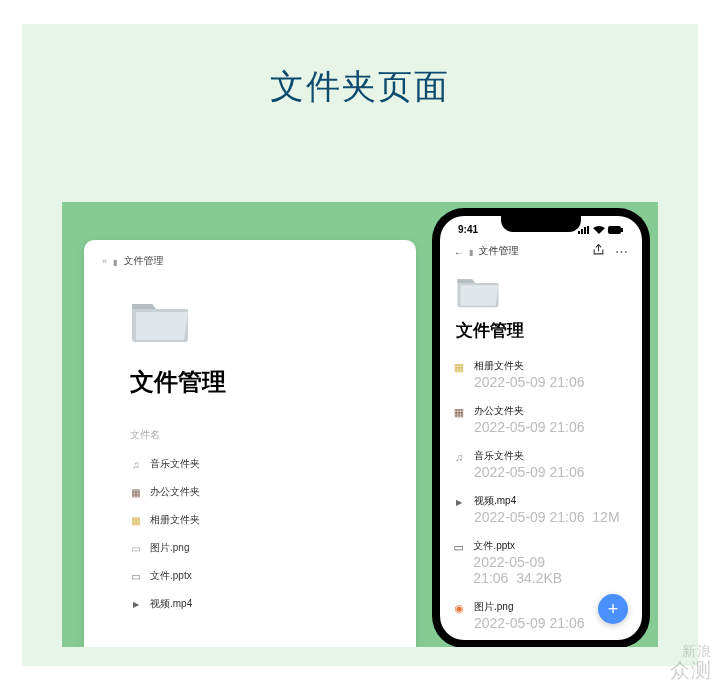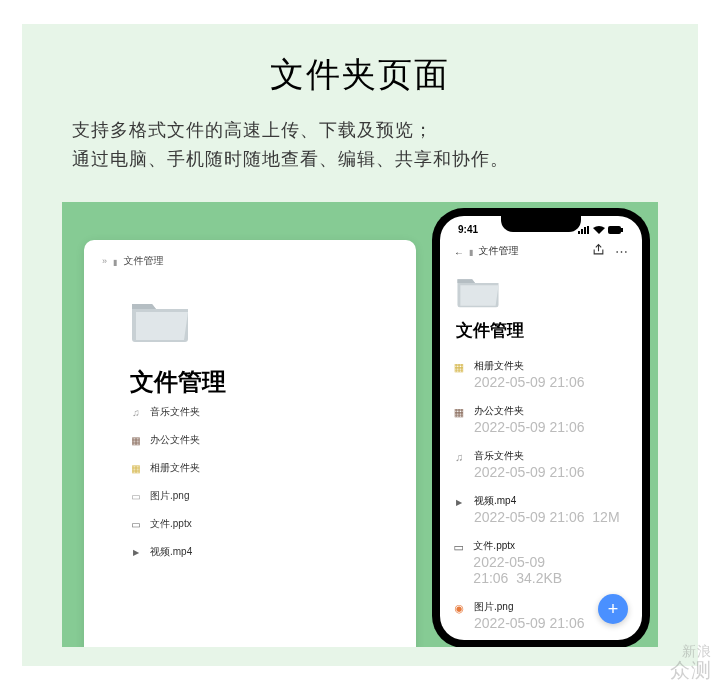--- a/index.html
+++ b/index.html
@@ -16,23 +16,23 @@
   left: 22px;
   top: 24px;
   width: 676px;
   height: 642px;
   background: #e7f5e8;
   overflow: hidden;
 }
 .title {
   font-family: "STKaiti", "KaiTi", cursive;
   font-size: 34px;
-  color: #000000;
+  color: #0c4a6e;
   text-align: center;
-  padding-top: 28px;
+  padding-top: 40px;
   letter-spacing: 2px;
 }
 .subtitle {
   font-family: "STKaiti", "KaiTi", cursive;
   font-size: 18px;
   color: #3a3a3a;
   line-height: 1.6;
   margin: 18px 40px 0 50px;
   letter-spacing: 1px;
 }
@@ -205,40 +205,40 @@
 .ico-mp4::before{content:"▶";color:#666;font-size:8px;}
 .ico-img::before{content:"◉";color:#e77a3c;}
 .ico-folder-sm::before{content:"▮";color:#999;font-size:8px;}
 </style>
 </head>
 <body>
 
 <div class="outer-frame">
   <div class="title">文件夹页面</div>
   <div class="subtitle">
-    <span>支持多格式文件的高速上传、下载及预览；</span><br>
-    <span>通过电脑、手机随时随地查看、编辑、共享和协作。</span>
+    <br>
   </div>
 
   <div class="green-stage">
 
     <div class="desktop-card">
       <div class="breadcrumb">
         <span class="chev">»</span>
         <span class="ico ico-folder-sm"></span>
         <span>文件管理</span>
       </div>
       <div class="folder-big">
         <svg class="folder-svg" viewBox="0 0 60 48">
           <path d="M2 8 h20 l4 5 h32 v30 a3 3 0 0 1 -3 3 h-50 a3 3 0 0 1 -3 -3 z" fill="#c8d0d4"></path>
           <path d="M6 16 h52 l-4 28 h-48 z" fill="#e0e6e9"></path>
           <path d="M2 8 h20 l4 5 h-24 z" fill="#b5bec3"></path>
         </svg>
       </div>
       <div class="panel-title">文件管理</div>
+      <div class="col-header">文件名</div>
       <div class="file-list-d" id="dlist">
           <div class="file-row-d">
             <span class="ico ico-music"></span>
             <span>音乐文件夹</span>
           </div>
           <div class="file-row-d">
             <span class="ico ico-office"></span>
             <span>办公文件夹</span>
           </div>
           <div class="file-row-d">

